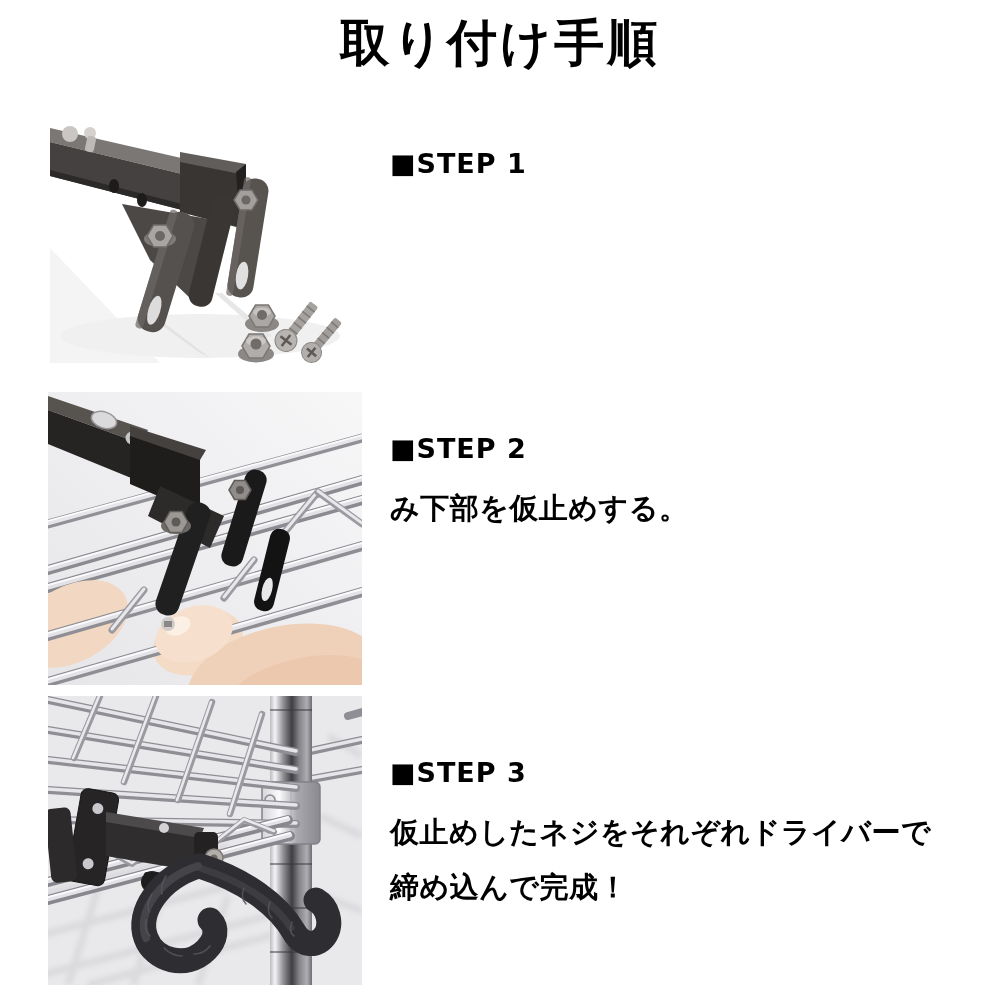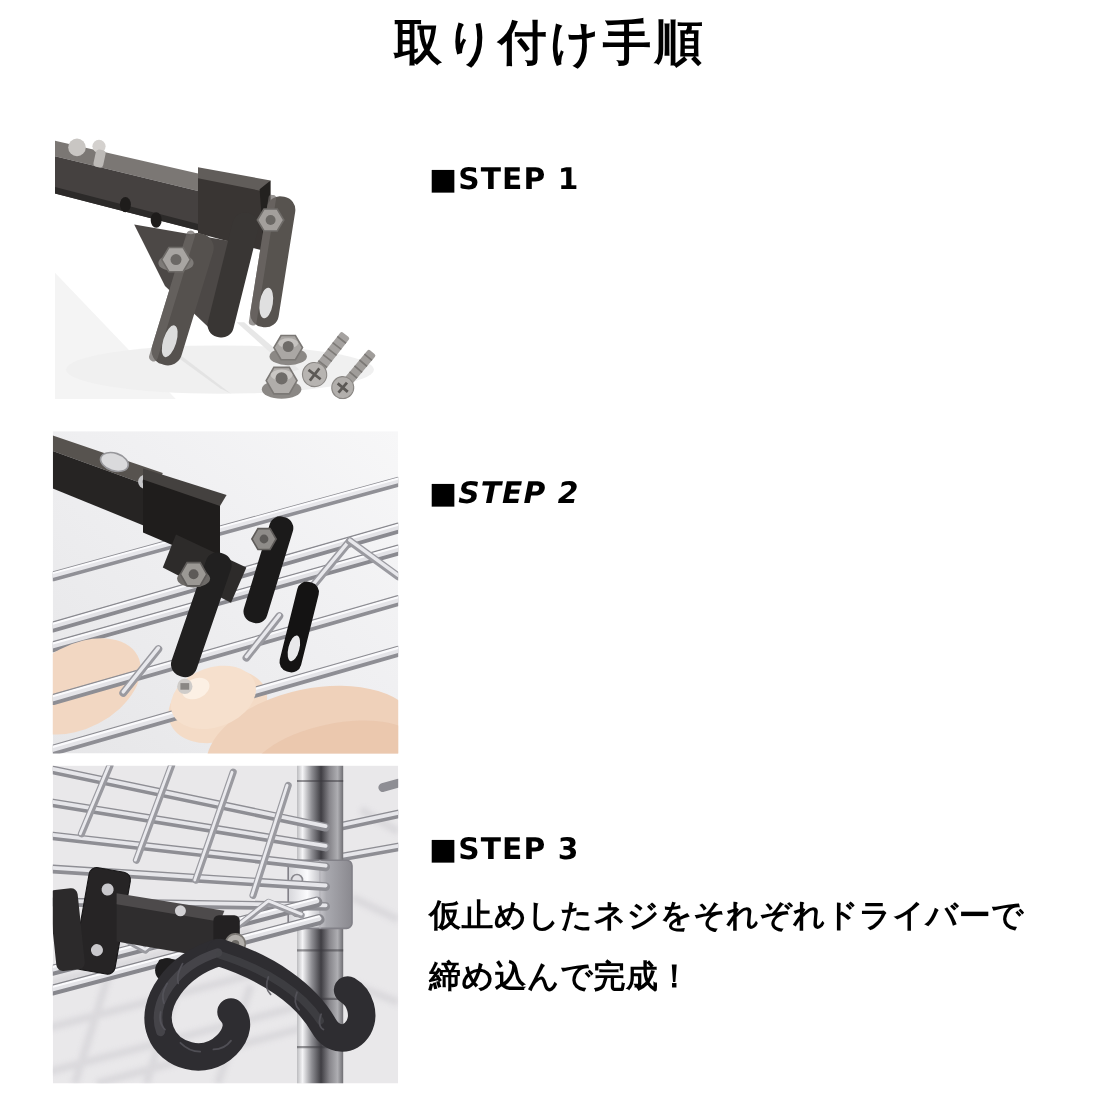--- a/index.html
+++ b/index.html
@@ -2,30 +2,30 @@
 <html><head>
 <meta charset="utf-8">
 <style>
   html,body{margin:0;padding:0;background:#ffffff;}
   .canvas{
     position:relative;width:1000px;height:1000px;background:#ffffff;overflow:hidden;
     font-family:"DejaVu Sans",sans-serif;color:#000;
   }
   .title{
     position:absolute;top:10px;left:0;width:100%;text-align:center;
-    font-size:44px;font-weight:bold;letter-spacing:3px;
+    font-size:50px;font-weight:bold;letter-spacing:3px;
   }
   .photo{position:absolute;}
   .photo svg{display:block;width:100%;height:100%;}
   .p1{left:50px;top:108px;width:300px;height:255px;}
   .p2{left:48px;top:392px;width:314px;height:293px;}
   .p3{left:48px;top:696px;width:314px;height:289px;}
   .text{position:absolute;left:390px;width:600px;font-weight:bold;}
   .t1{top:148px;}
-  .t2{top:433px;font-style:italic;}
+  .t2{top:433px;}
   .t3{top:757px;}
   .h{font-size:27px;letter-spacing:1px;margin-bottom:16px;line-height:1.2;}
   .l{font-size:29px;line-height:55px;letter-spacing:0.5px;white-space:nowrap;}
 </style>
 </head>
 <body>
 
 <div class="canvas">
 
   <div class="title">取り付け手順</div>
@@ -180,20 +180,21 @@
           <circle r="4.5" fill="#5d5a58"></circle>
         </g>
         <circle cx="120" cy="232" r="7" fill="#cfccc9"></circle>
         <rect x="116" y="229" width="8" height="6" fill="#8a8784"></rect>
       </g>
     </svg>
   </div>
 
   <div class="text t2">
     <div class="h">■STEP 2</div>
+    <div class="l">み下部を仮止めする。</div>
   </div>
 
   <div class="photo p3">
     <svg viewBox="0 0 314 289">
       <defs>
         <linearGradient id="poleH" x1="0" y1="0" x2="1" y2="0">
           <stop offset="0" stop-color="#bcbcbf"></stop>
           <stop offset="0.12" stop-color="#f4f4f6"></stop>
           <stop offset="0.32" stop-color="#8e8e93"></stop>
           <stop offset="0.52" stop-color="#3f3e43"></stop>

